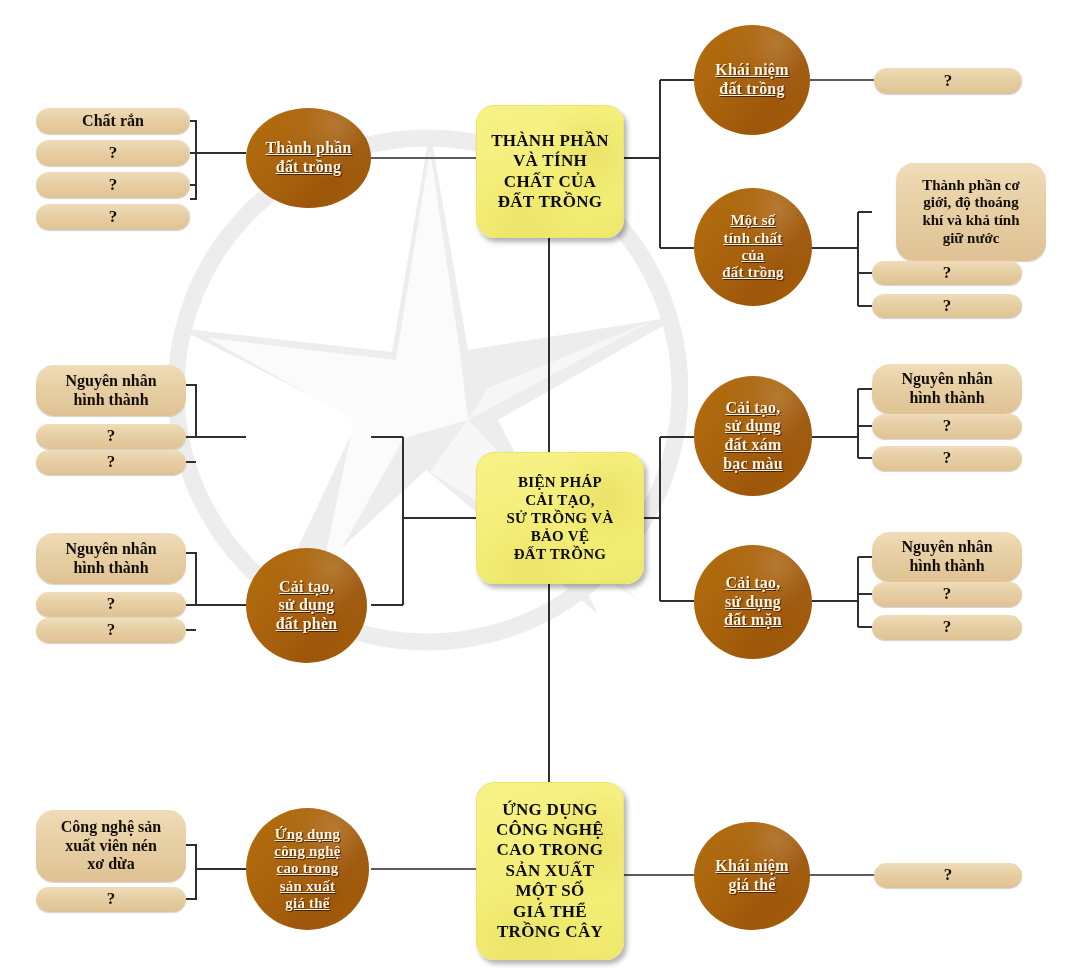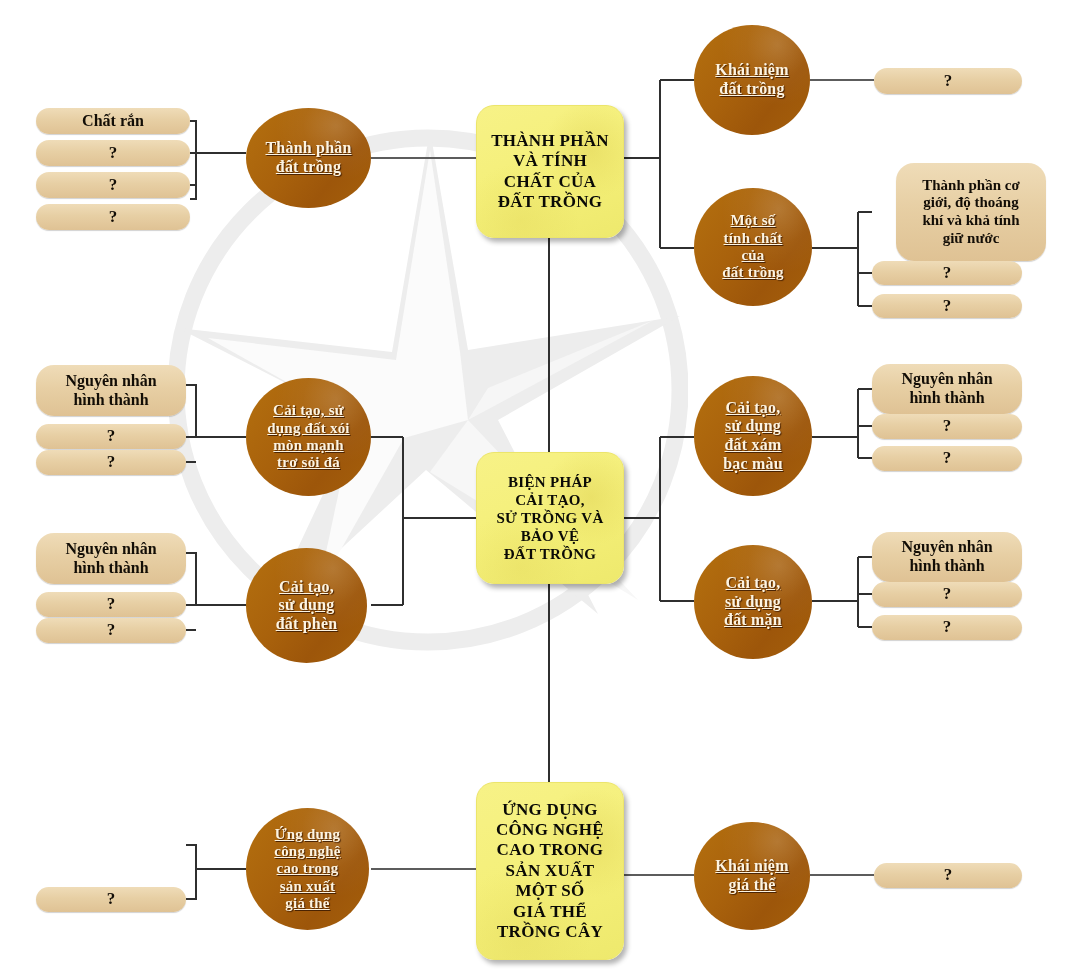--- a/index.html
+++ b/index.html
@@ -220,38 +220,30 @@
       <div>giữ nước</div>
     </div>
   </div>
   <div class="node pill q" style="left:872px; top:261px; width:150px; height:24px;">
     <span>?</span>
   </div>
   <div class="node pill q" style="left:872px; top:294px; width:150px; height:24px;">
     <span>?</span>
   </div>
 
-  <div class="node ybox" style="left:476px; top:452px; width:148px; height:132px; font-size:15px;">
+  <div class="node ybox" style="left:476px; top:452px; width:168px; height:132px; font-size:15px;">
     <div>
       <div>BIỆN PHÁP</div>
       <div>CẢI TẠO,</div>
       <div>SỬ TRỒNG VÀ</div>
       <div>BẢO VỆ</div>
       <div>ĐẤT TRỒNG</div>
     </div>
   </div>
 
-  <div class="node circle" style="left:246px; top:378px; width:125px; height:118px; font-size:15px;">
-    <div>
-      <div>Cải tạo, sử</div>
-      <div>dụng đất xói</div>
-      <div>mòn mạnh</div>
-      <div>trơ sỏi đá</div>
-    </div>
-  </div>
   <div class="node pill multi" style="left:36px; top:365px; width:150px; height:51px; font-size:16px;">
     <div>
       <div>Nguyên nhân</div>
       <div>hình thành</div>
     </div>
   </div>
   <div class="node pill q" style="left:36px; top:424px; width:150px; height:25px;">
     <span>?</span>
   </div>
   <div class="node pill q" style="left:36px; top:450px; width:150px; height:25px;">
@@ -333,20 +325,27 @@
 
   <div class="node circle" style="left:246px; top:808px; width:123px; height:122px; font-size:15px;">
     <div>
       <div>Ứng dụng</div>
       <div>công nghệ</div>
       <div>cao trong</div>
       <div>sản xuất</div>
       <div>giá thể</div>
     </div>
   </div>
+  <div class="node pill multi" style="left:36px; top:810px; width:150px; height:72px; font-size:16px;">
+    <div>
+      <div>Công nghệ sản</div>
+      <div>xuất viên nén</div>
+      <div>xơ dừa</div>
+    </div>
+  </div>
   <div class="node pill q" style="left:36px; top:887px; width:150px; height:25px;">
     <span>?</span>
   </div>
 
   <div class="node circle" style="left:694px; top:822px; width:116px; height:108px; font-size:16px;">
     <div>
       <div>Khái niệm</div>
       <div>giá thể</div>
     </div>
   </div>

